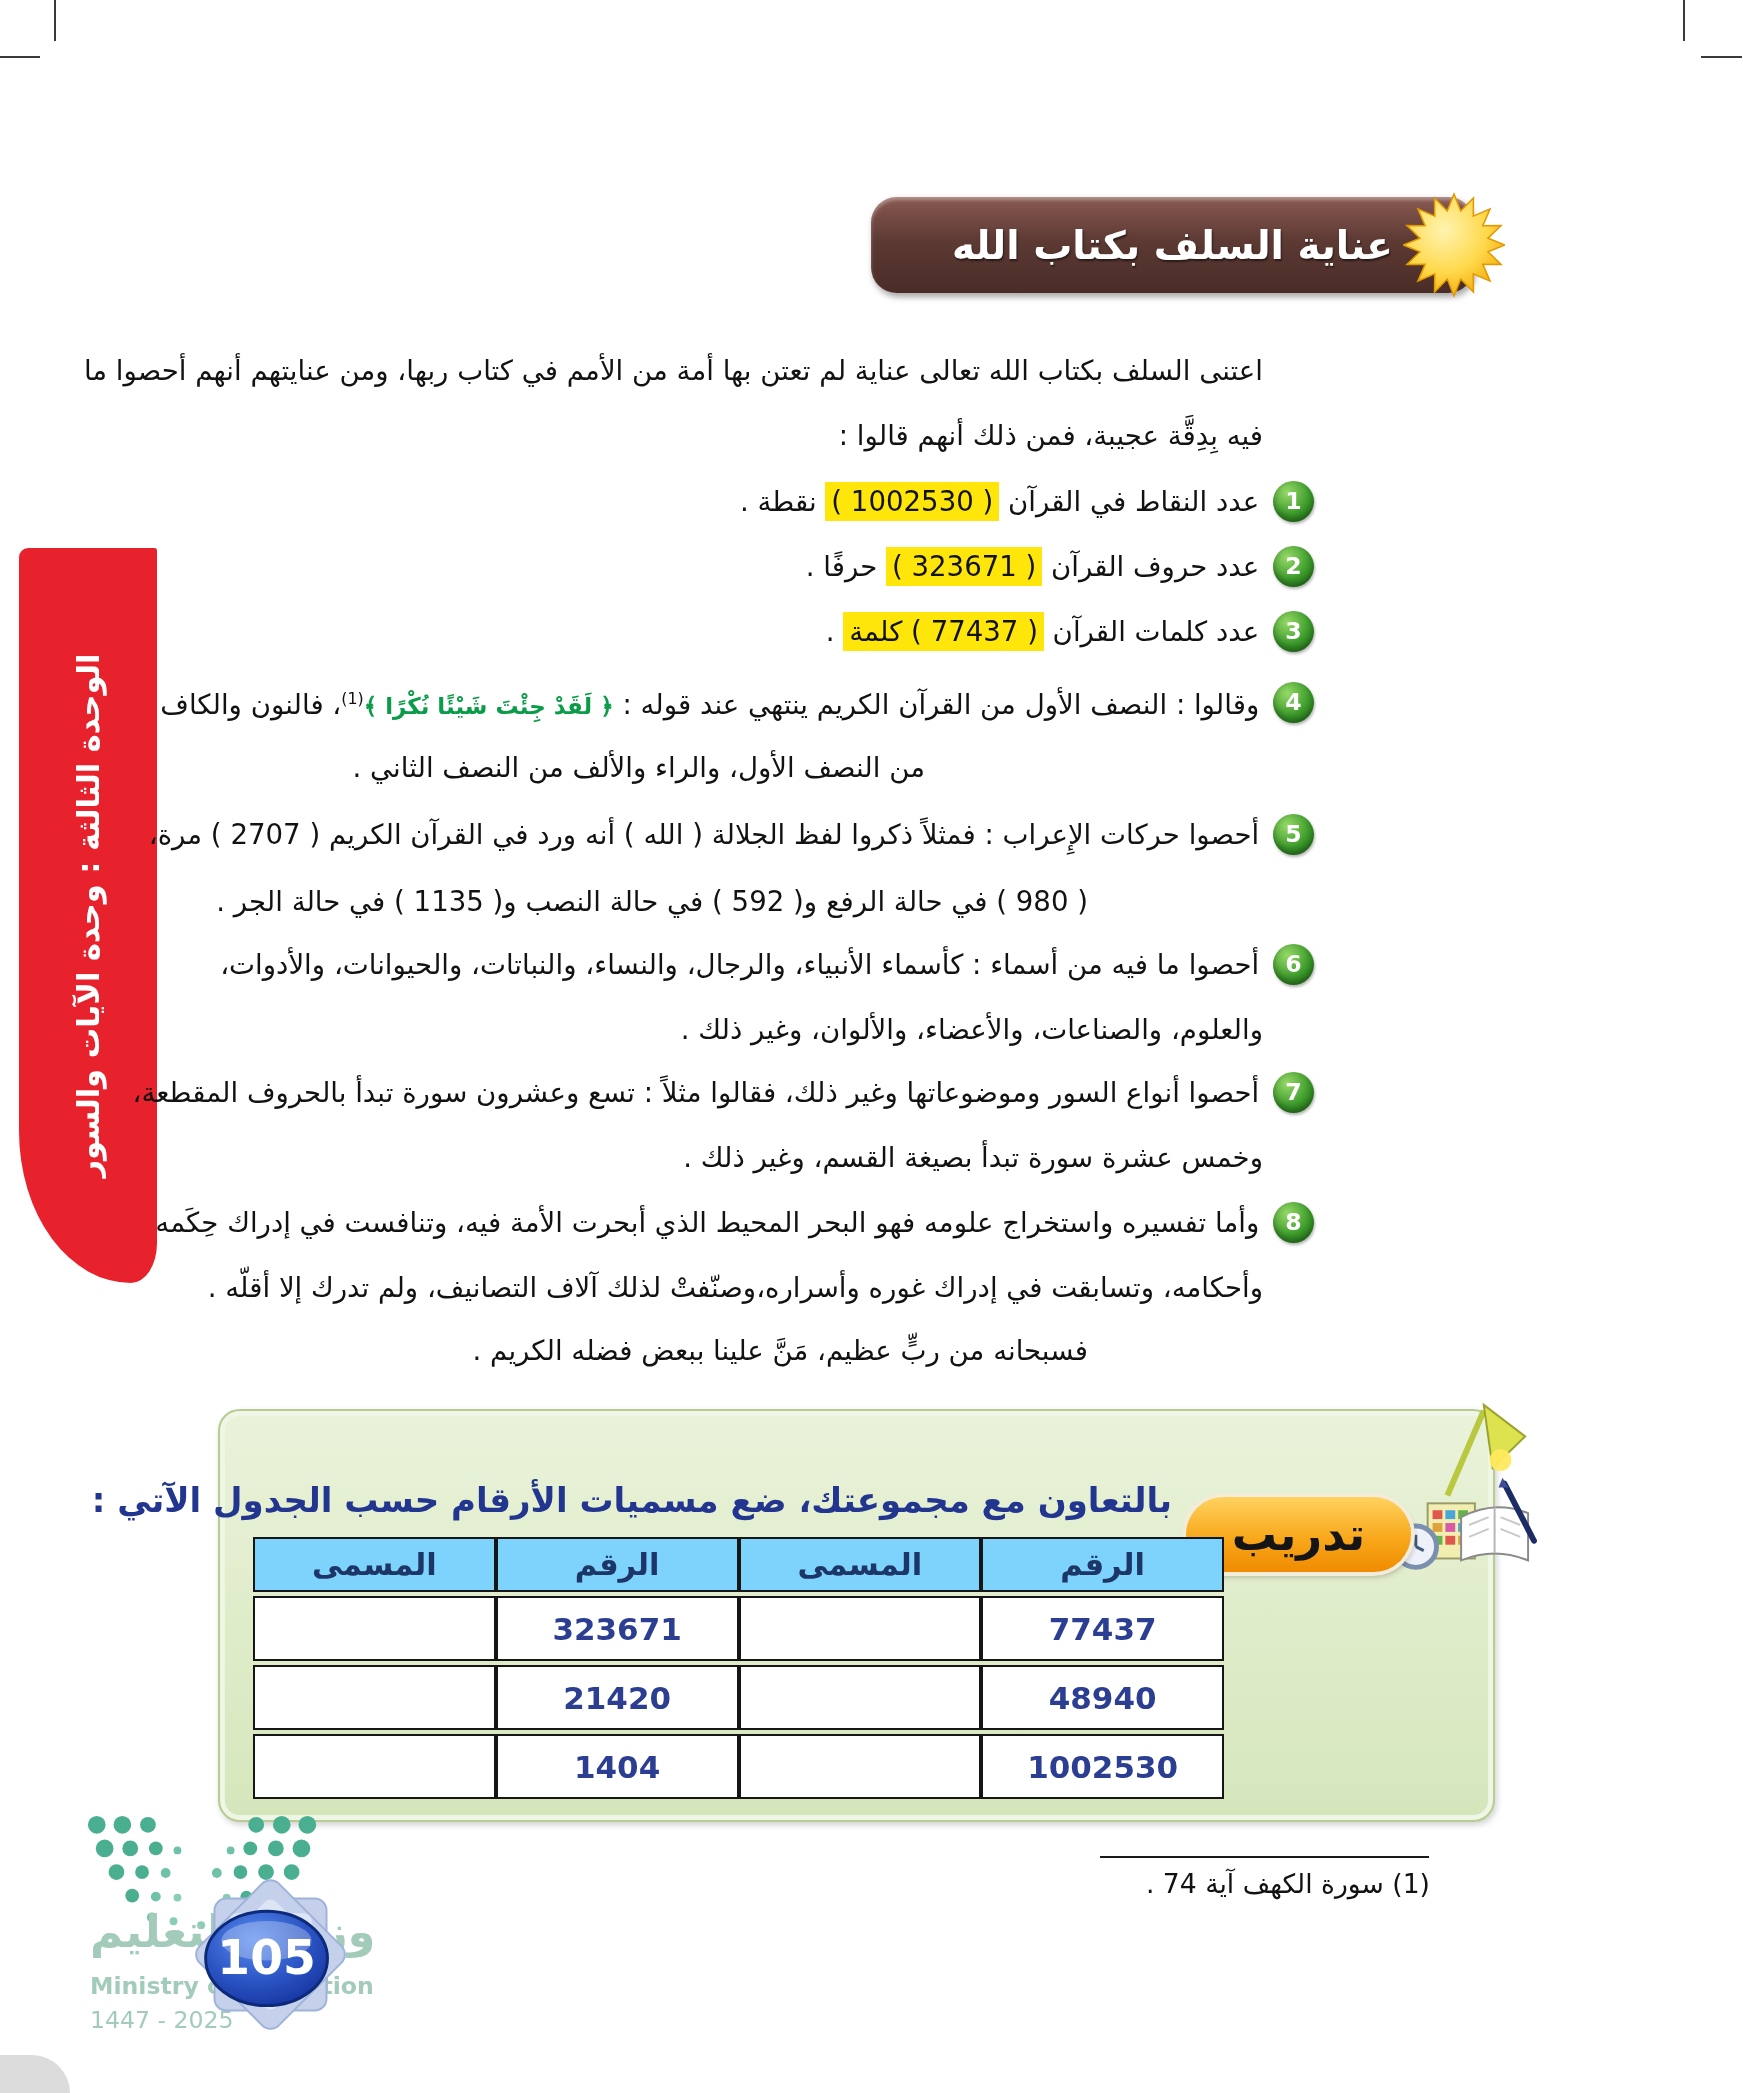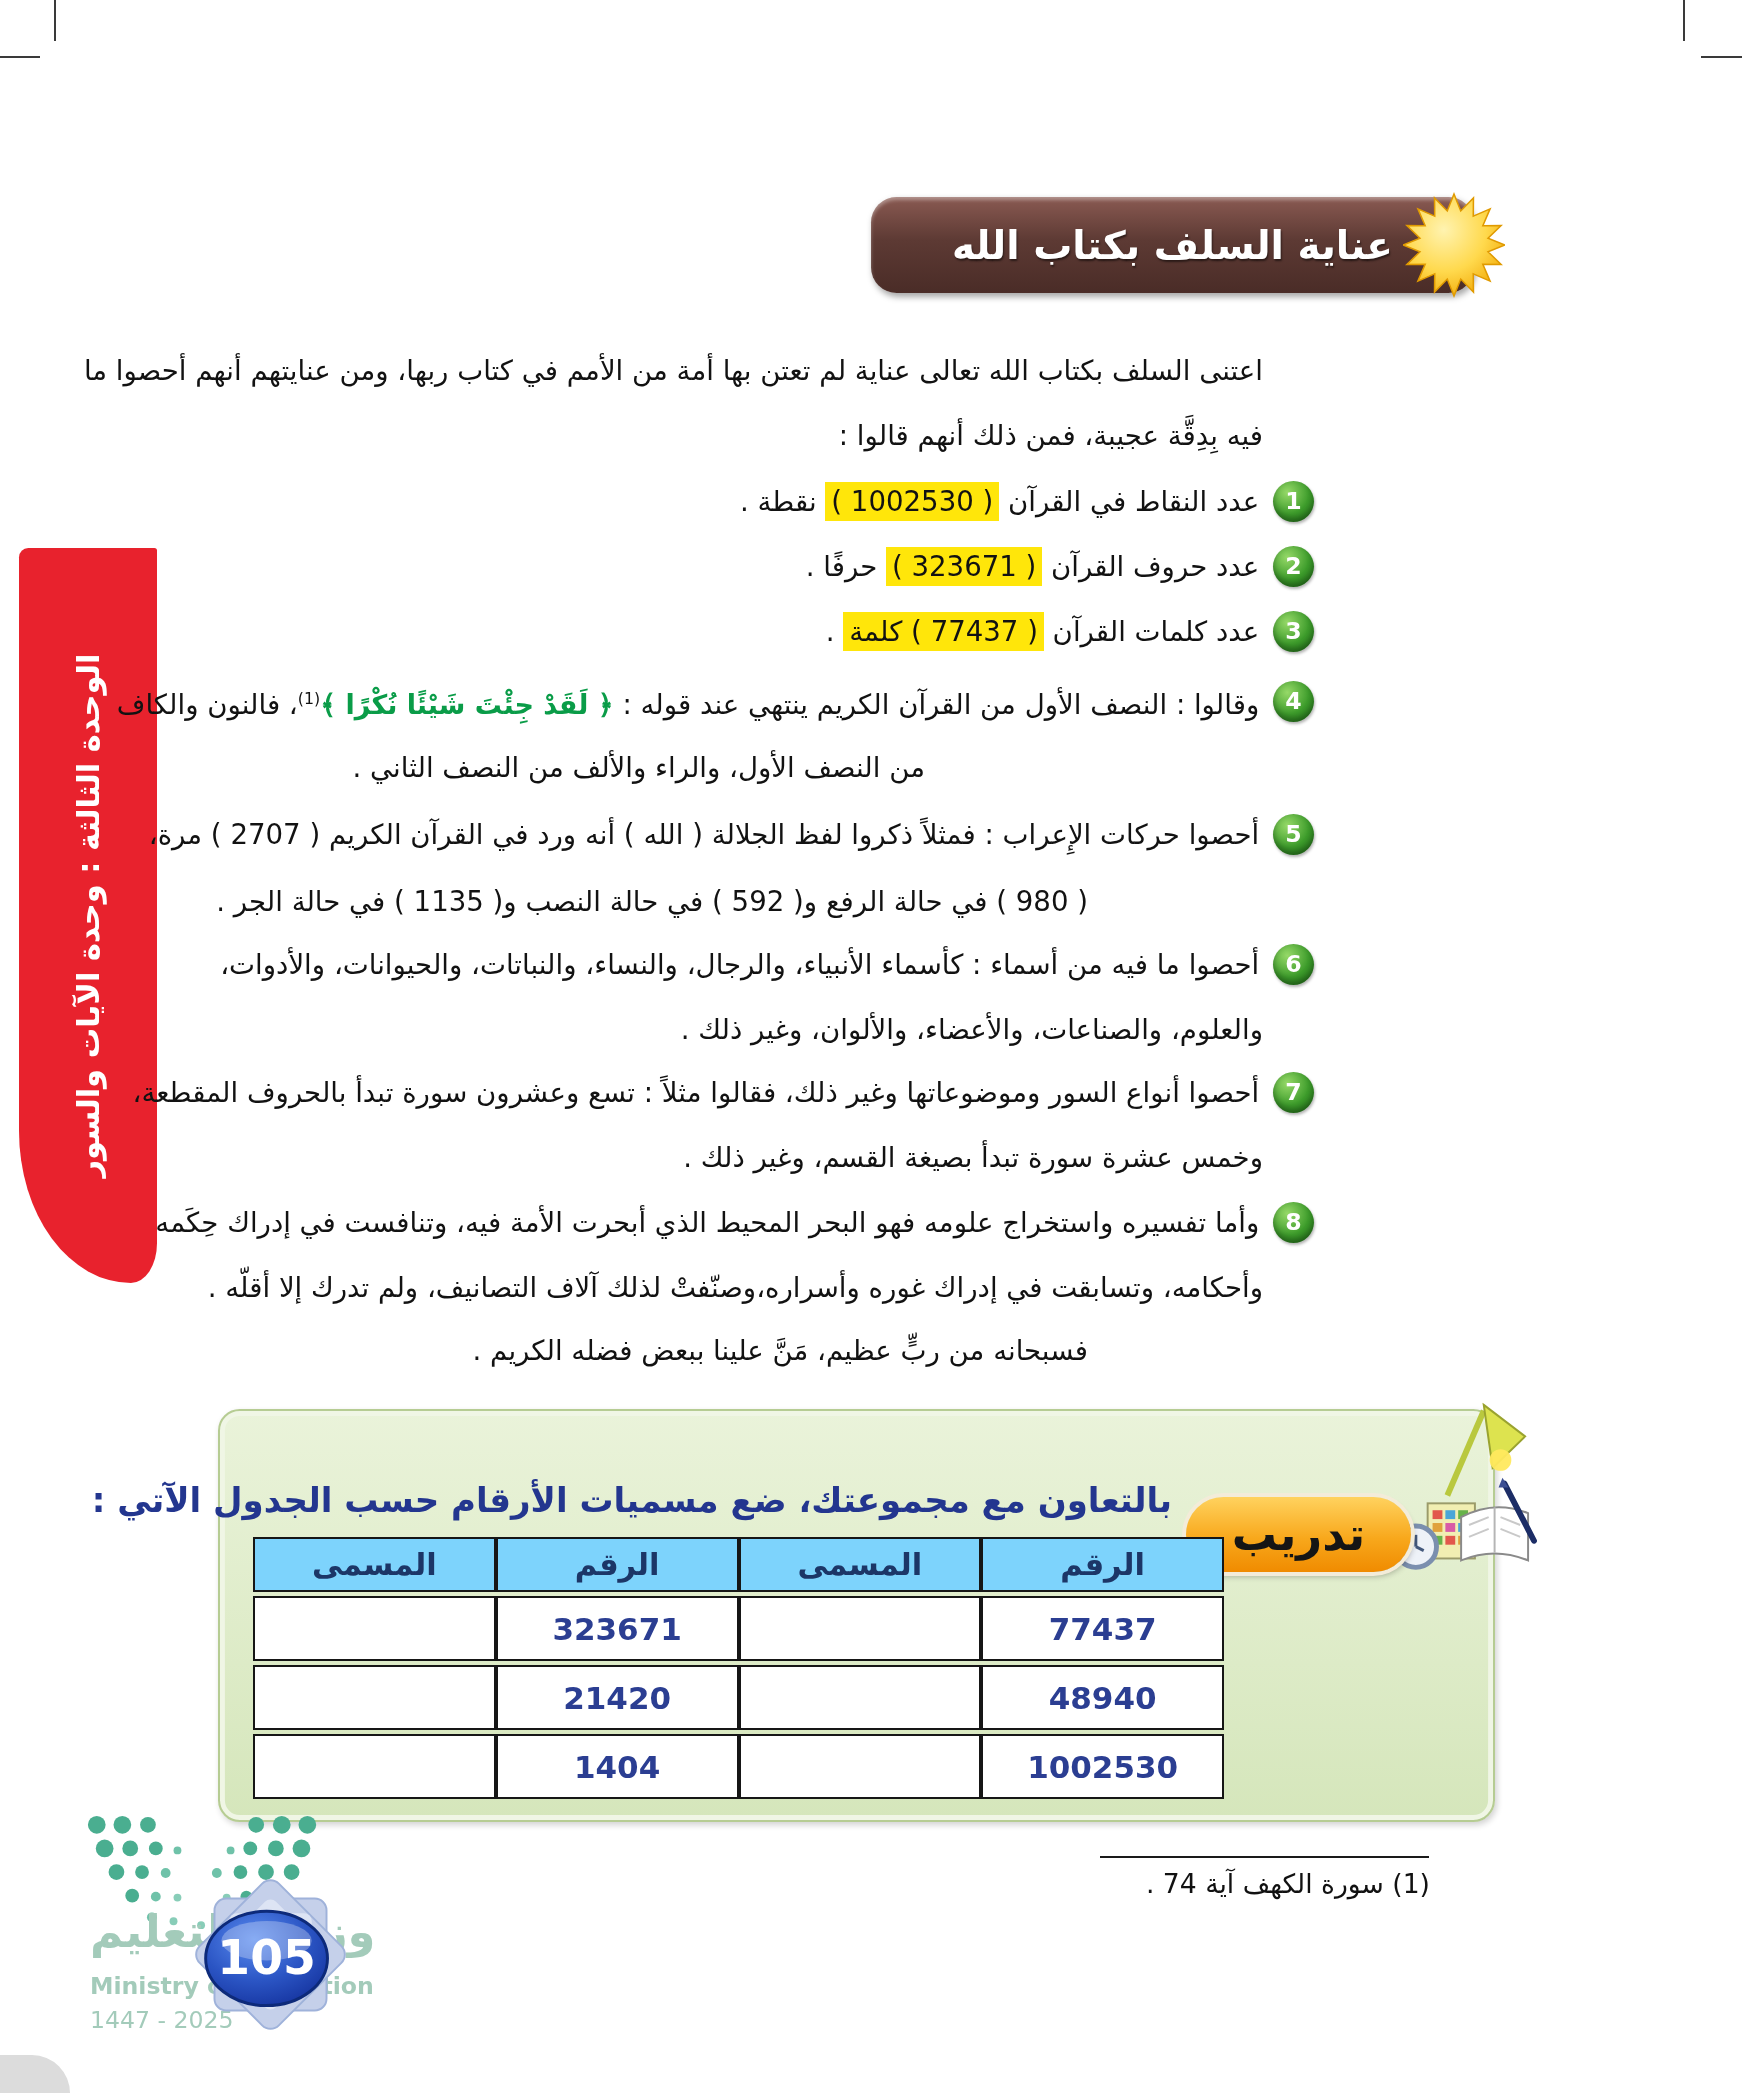--- a/index.html
+++ b/index.html
@@ -21,21 +21,21 @@
   .sidebar-label{transform:rotate(-90deg);white-space:nowrap;color:#fff;font-weight:bold;font-size:30.5px;}
   
   .bodyline{position:absolute;font-size:27.6px;color:#121212;white-space:nowrap;line-height:41px;}
   .row{position:absolute;right:429px;display:flex;flex-direction:row;align-items:center;gap:13.8px;
        font-size:27.6px;color:#121212;white-space:nowrap;line-height:41px;}
   .numcircle{flex:0 0 auto;width:41px;height:41px;border-radius:50%;
              background:radial-gradient(circle at 35% 28%,#96d968 0%,#3d9c2b 55%,#1d6b16 100%);
              box-shadow:inset 0 -3.9px 5.9px rgba(0,0,0,.3), 1px 2px 3px rgba(0,0,0,.3);
              color:#fff;font-weight:bold;font-size:23.6px;display:flex;align-items:center;justify-content:center;}
   .hl{background:#ffe60a;padding:3px 5.9px;text-align:center;}
-  .verse{color:#0a9c48;font-weight:bold;font-size:27px;}
+  .verse{color:#0a9c48;font-weight:bold;font-size:23px;}
   .footref{font-size:15.8px;vertical-align:super;}
   
   .training-box{position:absolute;left:219px;top:1409px;width:1273px;height:409px;border-radius:21.7px;
                 background:linear-gradient(180deg,#eaf3da 0%,#d5e6bb 100%);
                 border:2px solid #b6cc93;
                 box-shadow:inset 0 0 0 4.9px #f0f6e5, 2px 3px 5.9px rgba(0,0,0,.18);}
   .training-pill{position:absolute;left:1187px;top:1464px;width:225px;height:75px;border-radius:39px;
                  background:linear-gradient(180deg,#ffd25e 0%,#f8a81c 55%,#f08b00 100%);
                  box-shadow:0 0 0 3.9px #f3ecd9, 2px 3.9px 5.9px rgba(0,0,0,.3);
                  display:flex;align-items:center;justify-content:center;margin-top:33px;}

